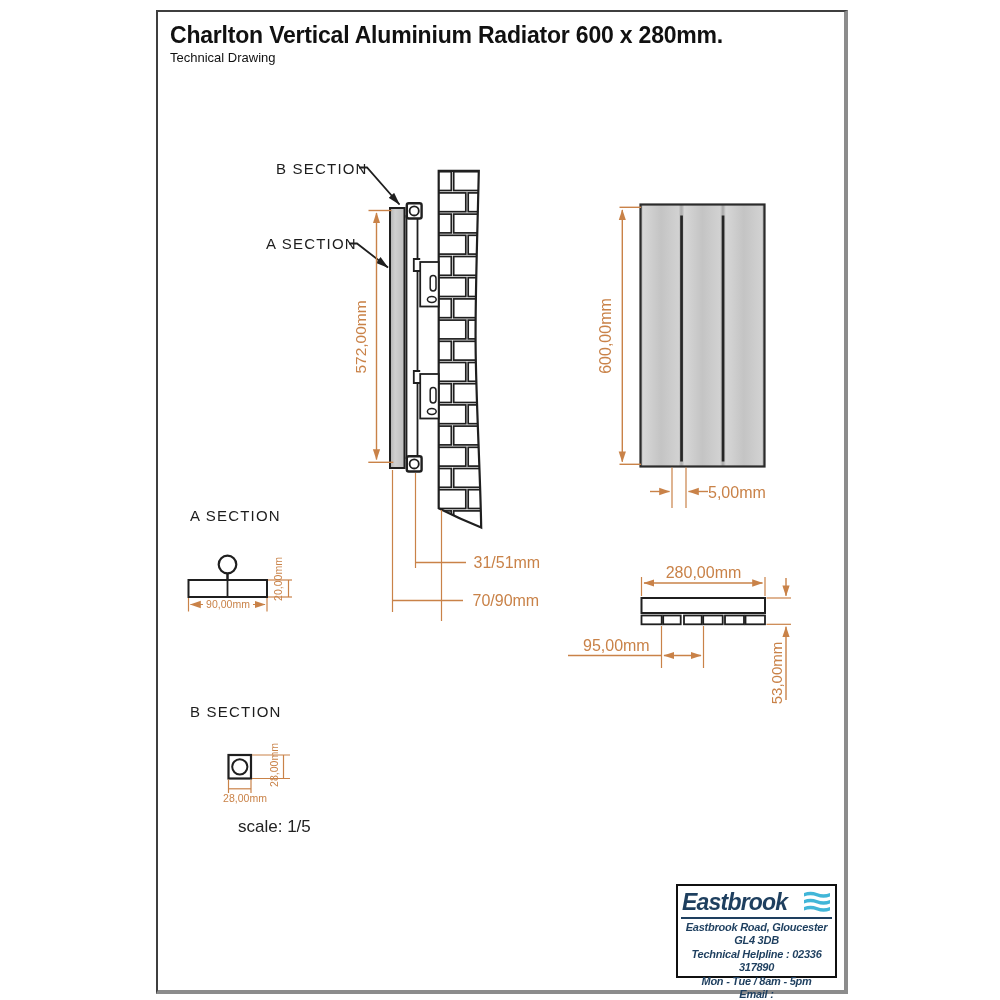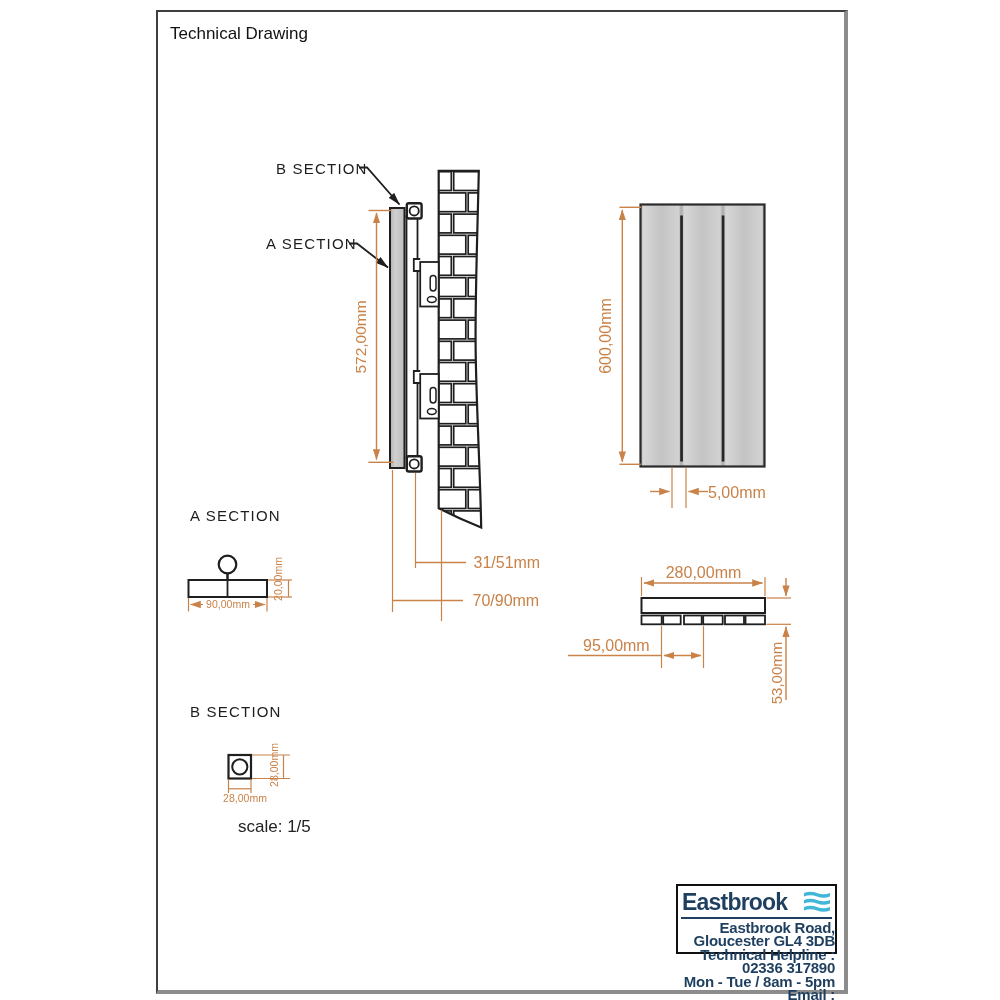--- a/index.html
+++ b/index.html
@@ -3,42 +3,43 @@
 <meta charset="utf-8">
 <style>
   html,body{margin:0;padding:0;background:#ffffff;}
   #stage{position:relative;width:1000px;height:1000px;background:#fff;overflow:hidden;
          font-family:"Liberation Sans",sans-serif;}
   #sheet{position:absolute;left:156px;top:10px;width:686px;height:978px;background:#fff;
          border-top:2px solid #3f3f3f;border-left:2px solid #3f3f3f;
          border-right:4px solid #8c8c8c;border-bottom:4px solid #8c8c8c;box-sizing:content-box;}
   #hdr{position:absolute;left:170px;top:23px;color:#111;}
   #hdr h1{margin:0;font-size:23px;line-height:24px;font-weight:700;letter-spacing:-0.2px;}
-  #hdr h2{margin:1px 0 0 0;font-size:17px;line-height:19px;font-weight:400;}
+  #hdr h2{margin:1px 0 0 0;font-size:13px;line-height:19px;font-weight:400;}
   svg.drawing{position:absolute;left:0;top:0;width:1000px;height:1000px;}
   .dimline{stroke:#c98248;stroke-width:1.4;fill:none;}
   .dimthin{stroke:#c98248;stroke-width:1.2;fill:none;}
   .dimtext{fill:#c98248;font-family:"Liberation Sans",sans-serif;}
   .bl{stroke:#1f1f1f;fill:none;}
   .label{fill:#1d1d1d;font-size:15px;letter-spacing:1.2px;font-family:"Liberation Sans",sans-serif;}
   
-  #tblock{position:absolute;left:676px;top:884px;width:161px;height:70px;border:2px solid #101010;
-          background:#fff;box-sizing:border-box;color:#1e3f5f;}
+  #tblock{position:absolute;left:676px;top:884px;width:161px;height:94px;border:2px solid #101010;
+          background:#fff;box-sizing:border-box;color:#1e3f5f;font-style:italic;}
   #brandrow{display:flex;align-items:center;justify-content:space-between;padding:2px 5px 0 4px;height:28px;}
   #brand{font-size:23px;font-weight:700;letter-spacing:-0.8px;color:#1e3f5f;}
   #tb-divider{border-top:2px solid #1e3f5f;margin:1px 3px 2px 3px;}
-  .tb-line{text-align:right;font-size:15px;font-weight:700;line-height:13.4px;letter-spacing:-0.25px;color:#1e3f5f;}
+  .tb-line{text-align:center;font-size:11px;font-weight:700;line-height:13.4px;letter-spacing:-0.25px;color:#1e3f5f;}
 </style>
 </head>
 <body>
 
 <div id="stage">
   <div id="sheet"></div>
 
   <div id="hdr">
+    <h1>Charlton Vertical Aluminium Radiator 600 x 280mm.</h1>
     <h2>Technical Drawing</h2>
   </div>
 
   <svg class="drawing" viewBox="0 0 1000 1000">
     <defs>
       <marker id="mO" viewBox="0 0 10 8" markerWidth="11" markerHeight="8.8" refX="9.4" refY="4" orient="auto-start-reverse" markerUnits="userSpaceOnUse">
         <path d="M0,0.7 L10,4 L0,7.3 Z" fill="#c98248"></path>
       </marker>
       <marker id="mB" viewBox="0 0 12 8" markerWidth="13" markerHeight="8.6" refX="11.4" refY="4" orient="auto-start-reverse" markerUnits="userSpaceOnUse">
         <path d="M0,0.6 L12,4 L0,7.4 Z" fill="#1f1f1f"></path>

